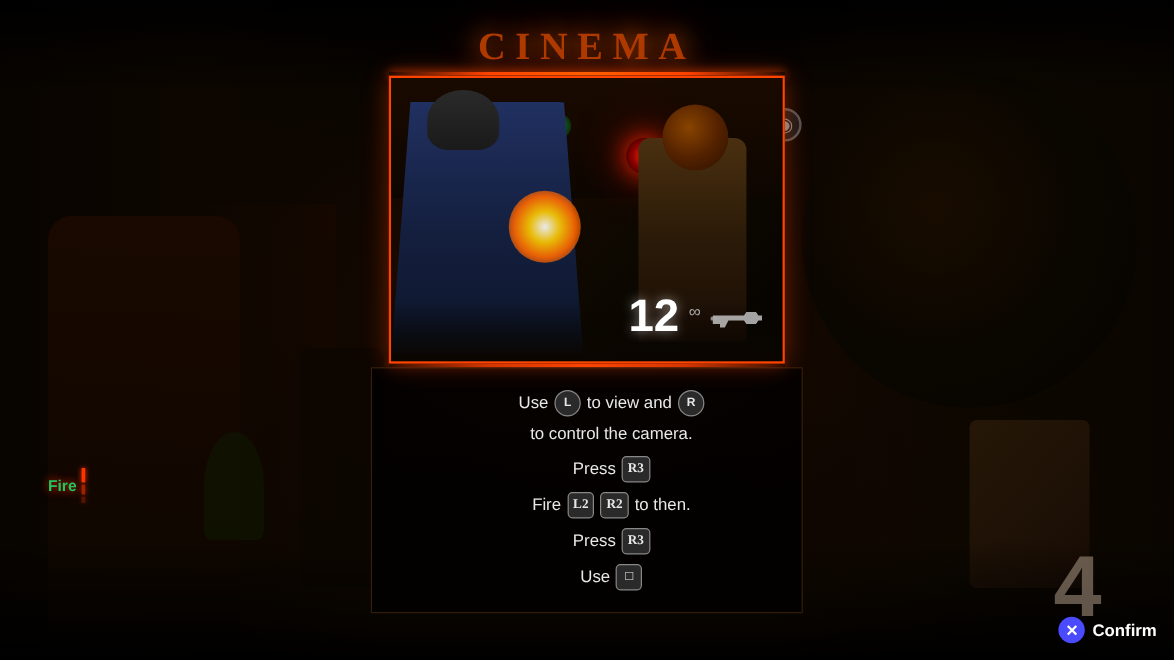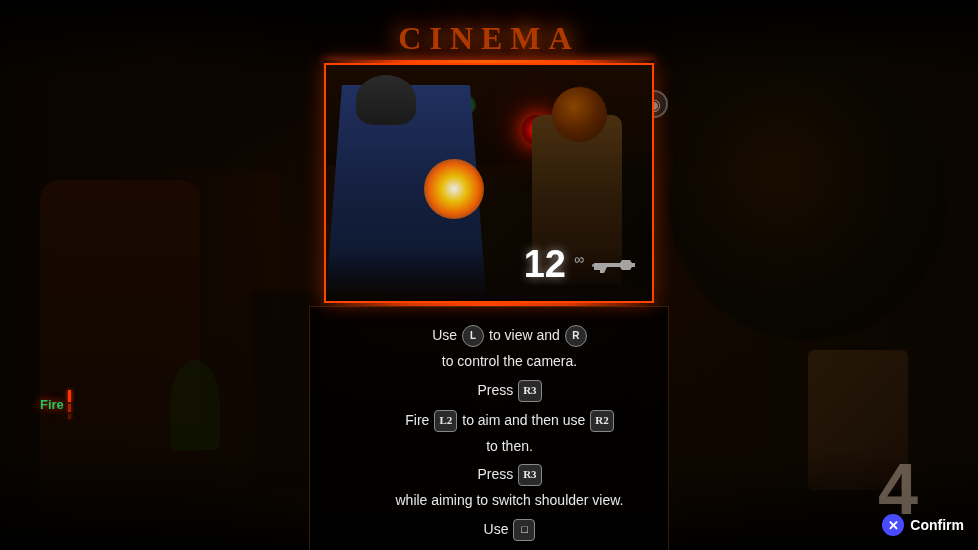--- a/index.html
+++ b/index.html
@@ -395,29 +395,27 @@
     </div>
 
     <div class="instruction-line">
       <span>Press</span>
       <span class="btn-badge">R3</span>
     </div>
 
     <div class="instruction-line">
       <span>Fire</span>
       <span class="btn-badge">L2</span>
-      <span>to aim and then use</span>
       <span class="btn-badge">R2</span>
       <span>to then.</span>
     </div>
 
     <div class="instruction-line">
       <span>Press</span>
       <span class="btn-badge">R3</span>
-      <span>while aiming to switch shoulder view.</span>
     </div>
 
     <div class="instruction-line">
       <span>Use</span>
       <span class="btn-badge">□</span>
     </div>
 
   </div>
 </div>
 

